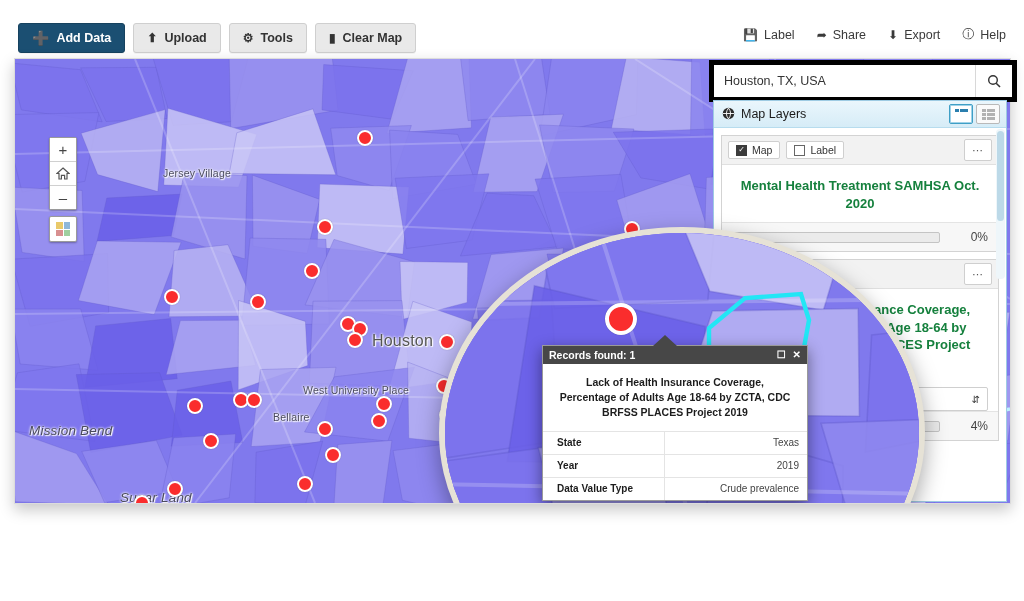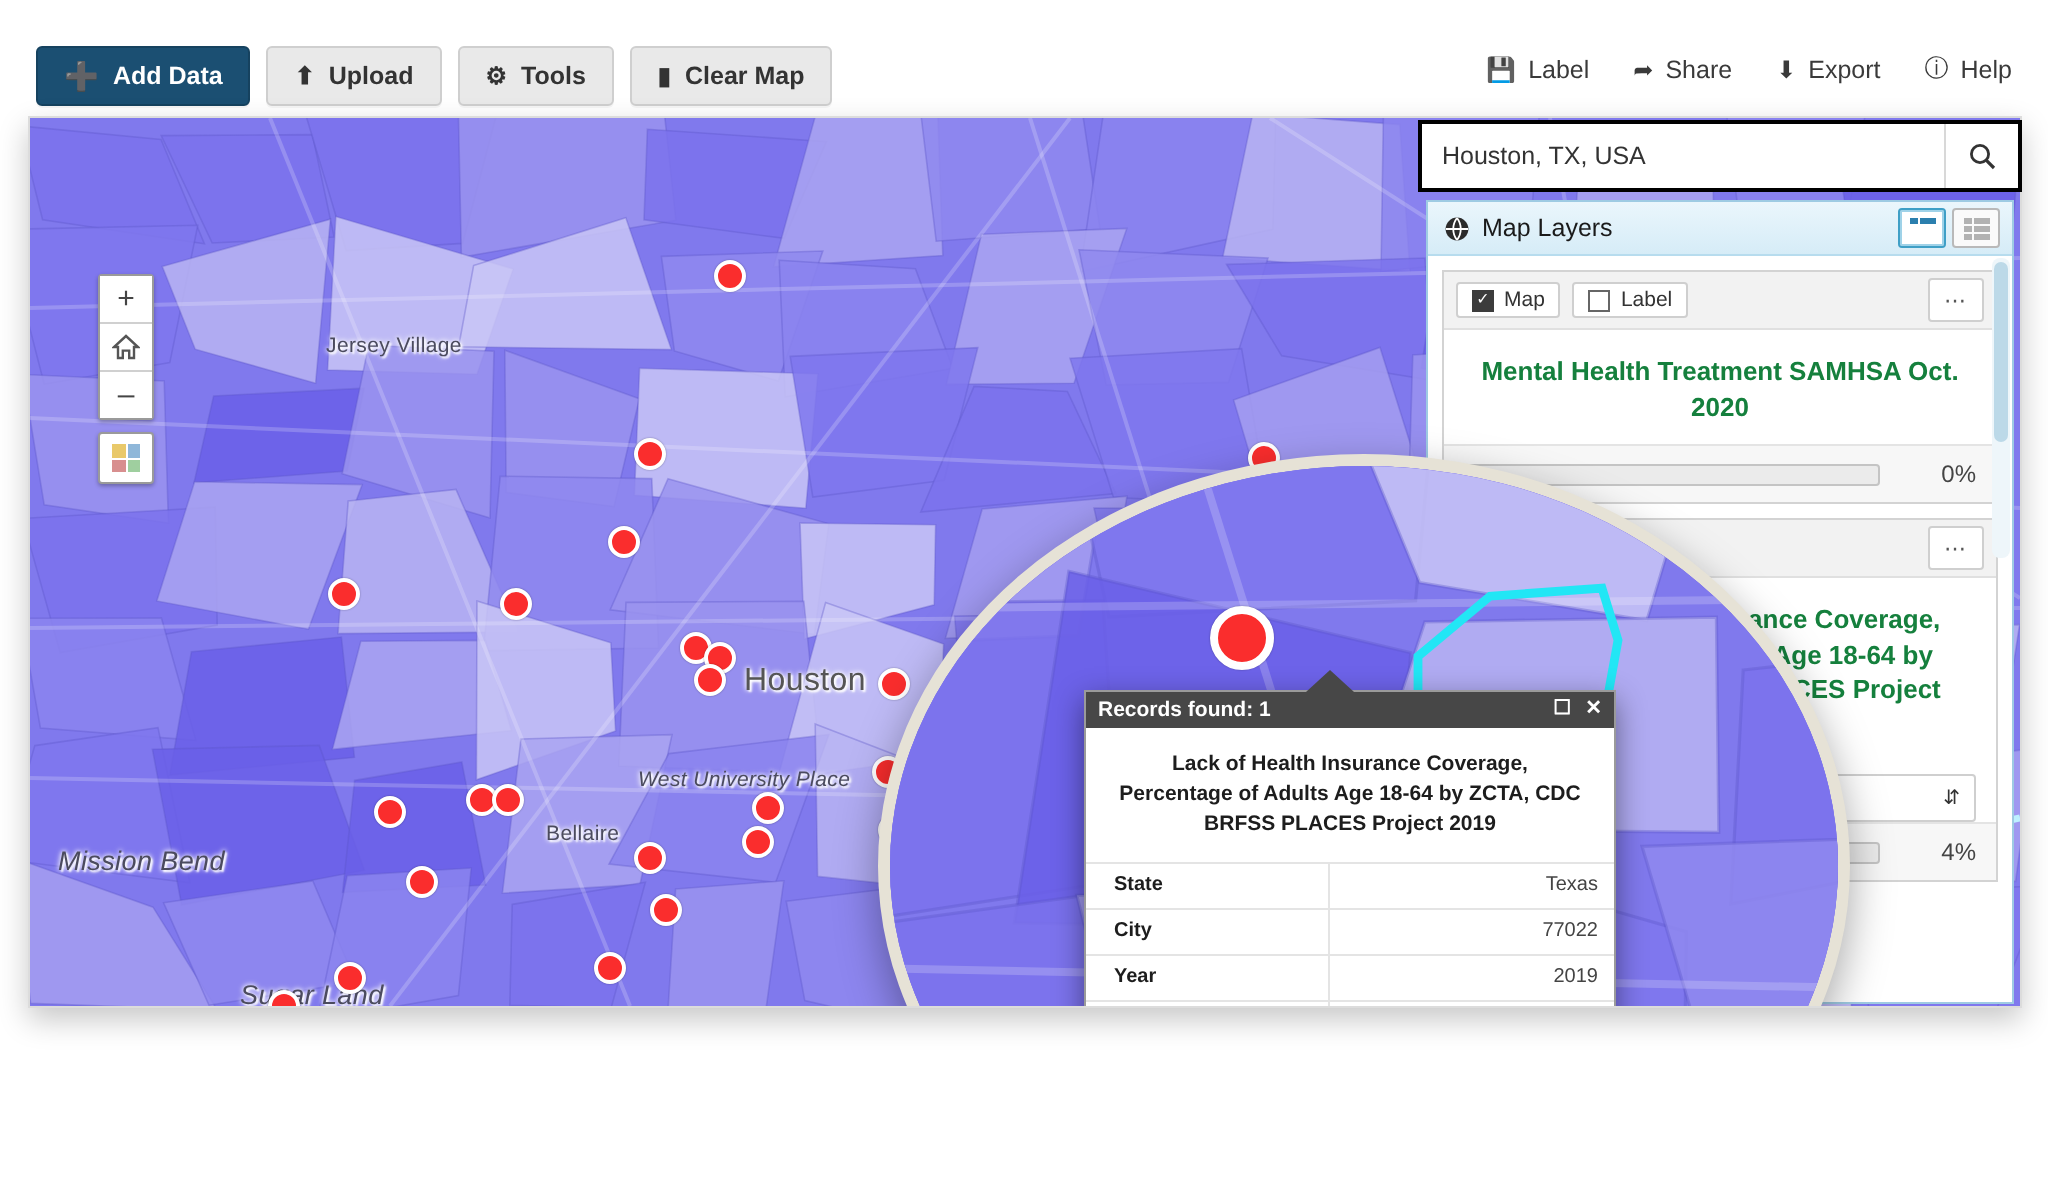--- a/index.html
+++ b/index.html
@@ -103,40 +103,40 @@
   .pop-table{width:100%;border-collapse:collapse;}
   .pop-table tr{border-top:1px solid #e4e4e4;}
   .pop-table td{padding:5.5px 8px;font-size:10px;vertical-align:middle;}
   .pop-table td.k{font-weight:bold;width:46%;color:#1d1d1d;padding-left:14px;margin-top:25px;}
   .pop-table td.v{color:#444;border-left:1px solid #e4e4e4;text-align:right;}
 
   
   .panel{position:absolute;left:709px;top:58px;width:300px;height:444px;z-index:20;}
   .searchbox{
     position:absolute;left:0;top:2px;width:298px;height:32px;background:#fff;
-    border:2px solid #000000;display:flex;align-items:flex-end;gap:16px;
+    border:5px solid #000000;display:flex;align-items:flex-end;gap:16px;
   }
   .searchbox input{
     flex:1;border:none;outline:none;height:100%;padding:0 10px;font-size:12.5px;
     color:#333;font-family:"Liberation Sans", sans-serif;background:transparent;
   }
   .searchbtn{
     width:36px;height:100%;border-left:1px solid #d8d8d8;display:flex;
     align-items:center;justify-content:center;cursor:pointer;color:#333;font-size:13px;
   }
 
   .layers{
     position:absolute;left:4px;top:42px;width:292px;height:400px;
     border:1px solid #9ecbe3;background:#fff;
   }
   .layers-head{
     height:26px;background:linear-gradient(#eaf6fc,#d6ecf7);border-bottom:1px solid #b7dcee;
     display:flex;align-items:center;justify-content:space-between;padding:0 6px 0 8px;
   }
-  .layers-head .ttl{display:flex;align-items:flex-end;gap:6px;font-size:12.5px;color:#1a1a1a;}
+  .layers-head .ttl{display:flex;align-items:flex-start;gap:6px;font-size:12.5px;color:#1a1a1a;}
   .viewtoggle{display:flex;gap:3px;}
   .vt{
     width:22px;height:18px;border:1px solid #b9b9b9;border-radius:2px;background:#fafafa;
     display:flex;align-items:center;justify-content:center;cursor:pointer;
   }
   .vt.active{border-color:#3f9fc6;box-shadow:0 0 0 1px #9fd2e8 inset;background:#fff;}
   .vticon{width:13px;height:11px;display:grid;grid-template-columns:4px 1fr;gap:1px;}
   .vticon i{display:block;}
   .vticon.blue i:nth-child(1){background:#2b7fae;}
   .vticon.blue i:nth-child(2){background:#2b7fae;}
@@ -331,21 +331,21 @@
           <line x1="760" y1="0" x2="840" y2="444" stroke="#ffffff" stroke-opacity="0.2" stroke-width="2"></line>
           <line x1="0" y1="95" x2="995" y2="70" stroke="#ffffff" stroke-opacity="0.2" stroke-width="2"></line>
           <line x1="180" y1="444" x2="520" y2="0" stroke="#ffffff" stroke-opacity="0.2" stroke-width="2"></line>
           <line x1="620" y1="0" x2="995" y2="240" stroke="#ffffff" stroke-opacity="0.2" stroke-width="2"></line>
           <path d="M700 420 L735 400 L760 404 L790 382 L812 386 L840 368 L872 372 L900 358 L940 362 L995 350" fill="none" stroke="#bdf0ff" stroke-width="3.5" stroke-linejoin="round"></path>
           <path d="M622 262 L640 247 L668 245 L672 258 L668 280 L648 282 L636 276 L622 278 Z" fill="none" stroke="#22e6f5" stroke-width="2.2"></path>
         </svg>
       <div id="label-layer">
           <div class="plabel sm" style="left: 148px; top: 108px;">Jersey Village</div>
           <div class="plabel big" style="left: 357px; top: 273px;">Houston</div>
-          <div class="plabel sm" style="left: 304px; top: 325px; font-style: italic;">West University Place</div>
+          <div class="plabel sm" style="left: 288px; top: 325px;">West University Place</div>
           <div class="plabel sm" style="left: 258px; top: 352px;">Bellaire</div>
           <div class="plabel mid" style="left: 14px; top: 364px;">Mission Bend</div>
           <div class="plabel mid" style="left: 105px; top: 431px;">Sugar Land</div>
           <div class="plabel sm" style="left: 770px; top: 398px;">Deer Park</div>
           <div class="plabel sm" style="left: 745px; top: 355px;">Channelview</div>
         </div>
       <div id="marker-layer">
           <div class="pt" style="width: 16px; height: 16px; border-width: 2px; left: 342px; top: 71px;"></div>
           <div class="pt" style="width: 16px; height: 16px; border-width: 2px; left: 609px; top: 162px;"></div>
           <div class="pt" style="width: 16px; height: 16px; border-width: 2px; left: 302px; top: 160px;"></div>
@@ -519,24 +519,20 @@
         </span>
       </div>
       <div class="pop-title">Lack of Health Insurance Coverage, Percentage of Adults Age 18-64 by ZCTA, CDC BRFSS PLACES Project 2019</div>
       <table class="pop-table">
         <tbody>
           <tr>
             <td class="k">State</td>
             <td class="v">Texas</td>
           </tr>
           <tr>
-            <td class="k">City</td>
-            <td class="v">77022</td>
-          </tr>
-          <tr>
             <td class="k">Year</td>
             <td class="v">2019</td>
           </tr>
           <tr>
             <td class="k">Data Value Type</td>
             <td class="v">Crude prevalence</td>
           </tr>
 
         </tbody>
       </table>

